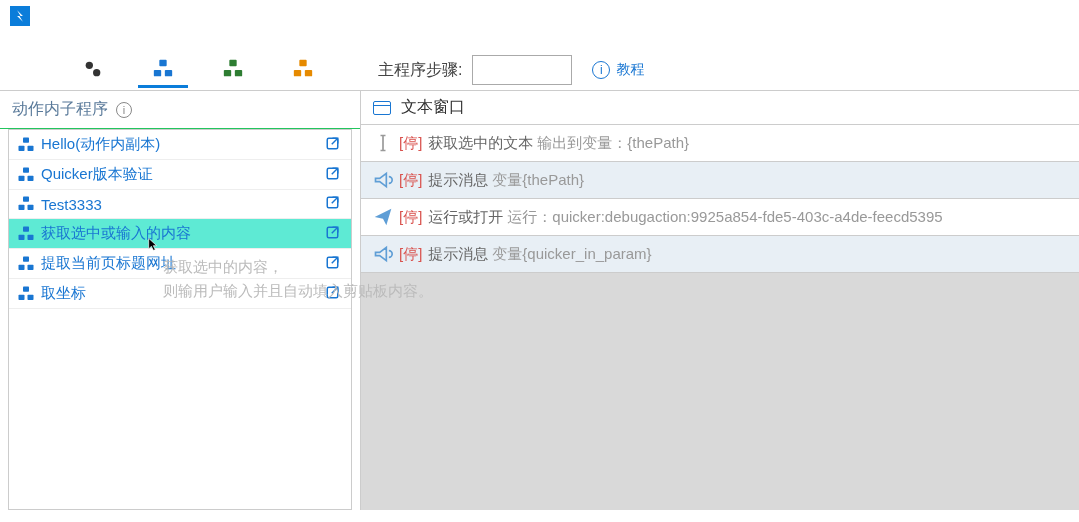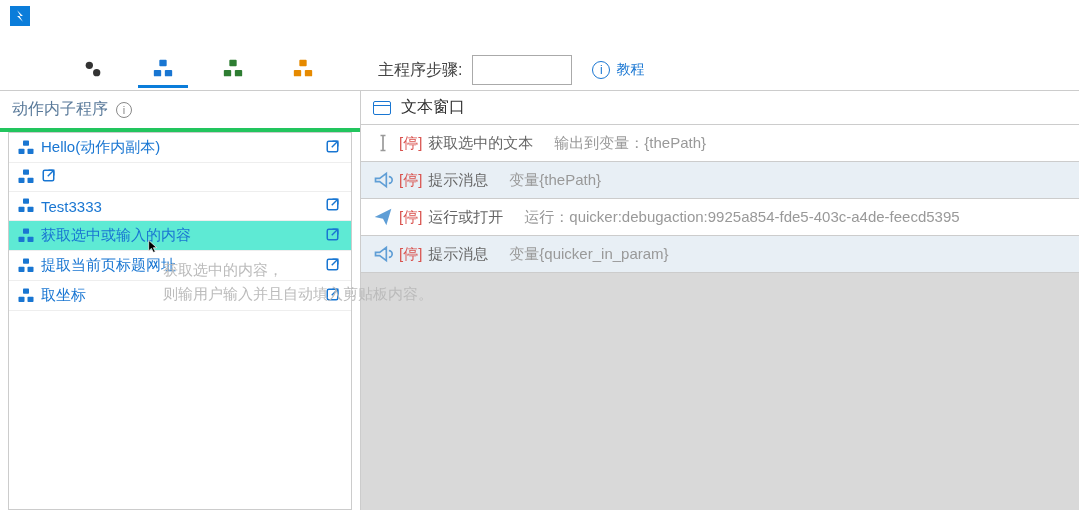--- a/index.html
+++ b/index.html
@@ -12,40 +12,40 @@
   .tab { width: 50px; height: 36px; display: flex; align-items: center; justify-content: center; cursor: pointer; border-bottom: 3px solid transparent; margin: 0 10px; }
   .tab.active { border-bottom: 3px solid #0b7dda; }
   .tab svg { width: 22px; height: 22px; }
   .step-area { display: flex; align-items: center; margin-left: 40px; }
   .step-label { color: #444; font-size: 16px; margin-right: 10px; }
   .step-input { width: 100px; height: 30px; border: 1px solid #aaa; padding: 2px 6px; font-size: 14px; }
   .tutorial { display: flex; align-items: center; margin-left: 20px; cursor: pointer; color: #1976d2; }
   .tutorial .info-icon { width: 18px; height: 18px; border: 1.5px solid #1976d2; border-radius: 50%; display: flex; align-items: center; justify-content: center; font-size: 12px; margin-right: 6px; font-style: normal; }
   .content { display: flex; margin-top: 2px; height: 420px; }
   .left-panel { width: 360px; border-top: 1px solid #ccc; display: flex; flex-direction: column; }
-  .left-header { display: flex; align-items: center; padding: 8px 12px; color: #5a7a9a; font-size: 16px; font-weight: 500; border-bottom: 4px solid #22c55e; }
+  .left-header { display: flex; align-items: center; padding: 8px 12px; color: #5a7a9a; font-size: 16px; font-weight: 500; border-bottom: 1px solid #22c55e; }
   .left-header .info-icon { width: 16px; height: 16px; border: 1.5px solid #888; border-radius: 50%; display: flex; align-items: center; justify-content: center; font-size: 11px; margin-left: 8px; color: #888; cursor: pointer; font-style: normal; }
   .subprog-list { border: 1px solid #ccc; margin: 0 8px; flex: 1; overflow: visible; position: relative; }
   .subprog-item { display: flex; align-items: center; padding: 5px 8px; border-bottom: 1px solid #eee; cursor: pointer; position: relative; }
   .subprog-item:last-child { border-bottom: none; }
   .subprog-item.hover { background: #5eead4; }
   .subprog-item .cubes-icon { width: 18px; height: 18px; margin-right: 6px; flex-shrink: 0; }
   .subprog-item .label { flex: 1; color: #1976d2; font-size: 15px; }
   .subprog-item .open-icon { width: 18px; height: 18px; color: #1976d2; cursor: pointer; flex-shrink: 0; }
   .cursor-icon { position: absolute; left: 137px; top: 18px; width: 16px; height: 16px; pointer-events: none; }
   .tooltip { position: absolute; left: 140px; top: 120px; width: 320px; padding: 5px 14px; color: #bbb; font-size: 15px; line-height: 1.6; z-index: 5; pointer-events: none; }
   .right-panel { flex: 1; border-top: 1px solid #ccc; border-left: 1px solid #ccc; display: flex; flex-direction: column; background: #e5e5e5; }
   .right-header { display: flex; align-items: center; padding: 6px 12px; background: #fff; border-bottom: 1px solid #ccc; font-size: 16px; color: #333; }
   .right-header .window-icon { width: 18px; height: 14px; border: 1.5px solid #1976d2; border-radius: 2px; margin-right: 10px; position: relative; }
   .right-header .window-icon::before { content: ""; position: absolute; top: 3px; left: 0; right: 0; height: 1.5px; background: #1976d2; }
   .step-row { display: flex; align-items: center; padding: 8px 12px; border-bottom: 1px solid #ccc; font-size: 15px; background: #fff; }
   .step-row.alt { background: #e8eff5; }
   .step-row .step-icon { width: 20px; height: 20px; margin-right: 6px; flex-shrink: 0; }
   .step-row .stop-tag { color: #d9534f; margin-right: 6px; }
-  .step-row .step-title { color: #666; margin-right: 21px; }
+  .step-row .step-title { color: #666; margin-right: 4px; }
   .step-row .step-desc { color: #999; }
   .remaining-bg { flex: 1; background: #d9d9d9; }
 </style>
 </head>
 <body>
 
 <div class="titlebar">
   <div class="app-icon">
     <svg viewBox="0 0 24 24">
         <path d="M7 2 L17 12 L11 12 L17 22 L7 12 L13 12 Z" fill="#fff"></path>
@@ -113,20 +113,21 @@
             <path d="M10 3 L17 3 L17 10"></path>
             <path d="M17 3 L9 11"></path>
           </svg>
       </div>
       <div class="subprog-item">
         <svg class="cubes-icon" viewBox="0 0 24 24" fill="#1976d2">
             <rect x="8" y="2" width="8" height="7" rx="1"></rect>
             <rect x="2" y="13" width="8" height="7" rx="1"></rect>
             <rect x="14" y="13" width="8" height="7" rx="1"></rect>
           </svg>
+        <span class="label">Quicker版本验证</span>
         <svg class="open-icon" viewBox="0 0 24 24" fill="none" stroke="#1976d2" stroke-width="2">
             <rect x="3" y="3" width="14" height="14" rx="2"></rect>
             <path d="M10 3 L17 3 L17 10"></path>
             <path d="M17 3 L9 11"></path>
           </svg>
       </div>
       <div class="subprog-item">
         <svg class="cubes-icon" viewBox="0 0 24 24" fill="#1976d2">
             <rect x="8" y="2" width="8" height="7" rx="1"></rect>
             <rect x="2" y="13" width="8" height="7" rx="1"></rect>

